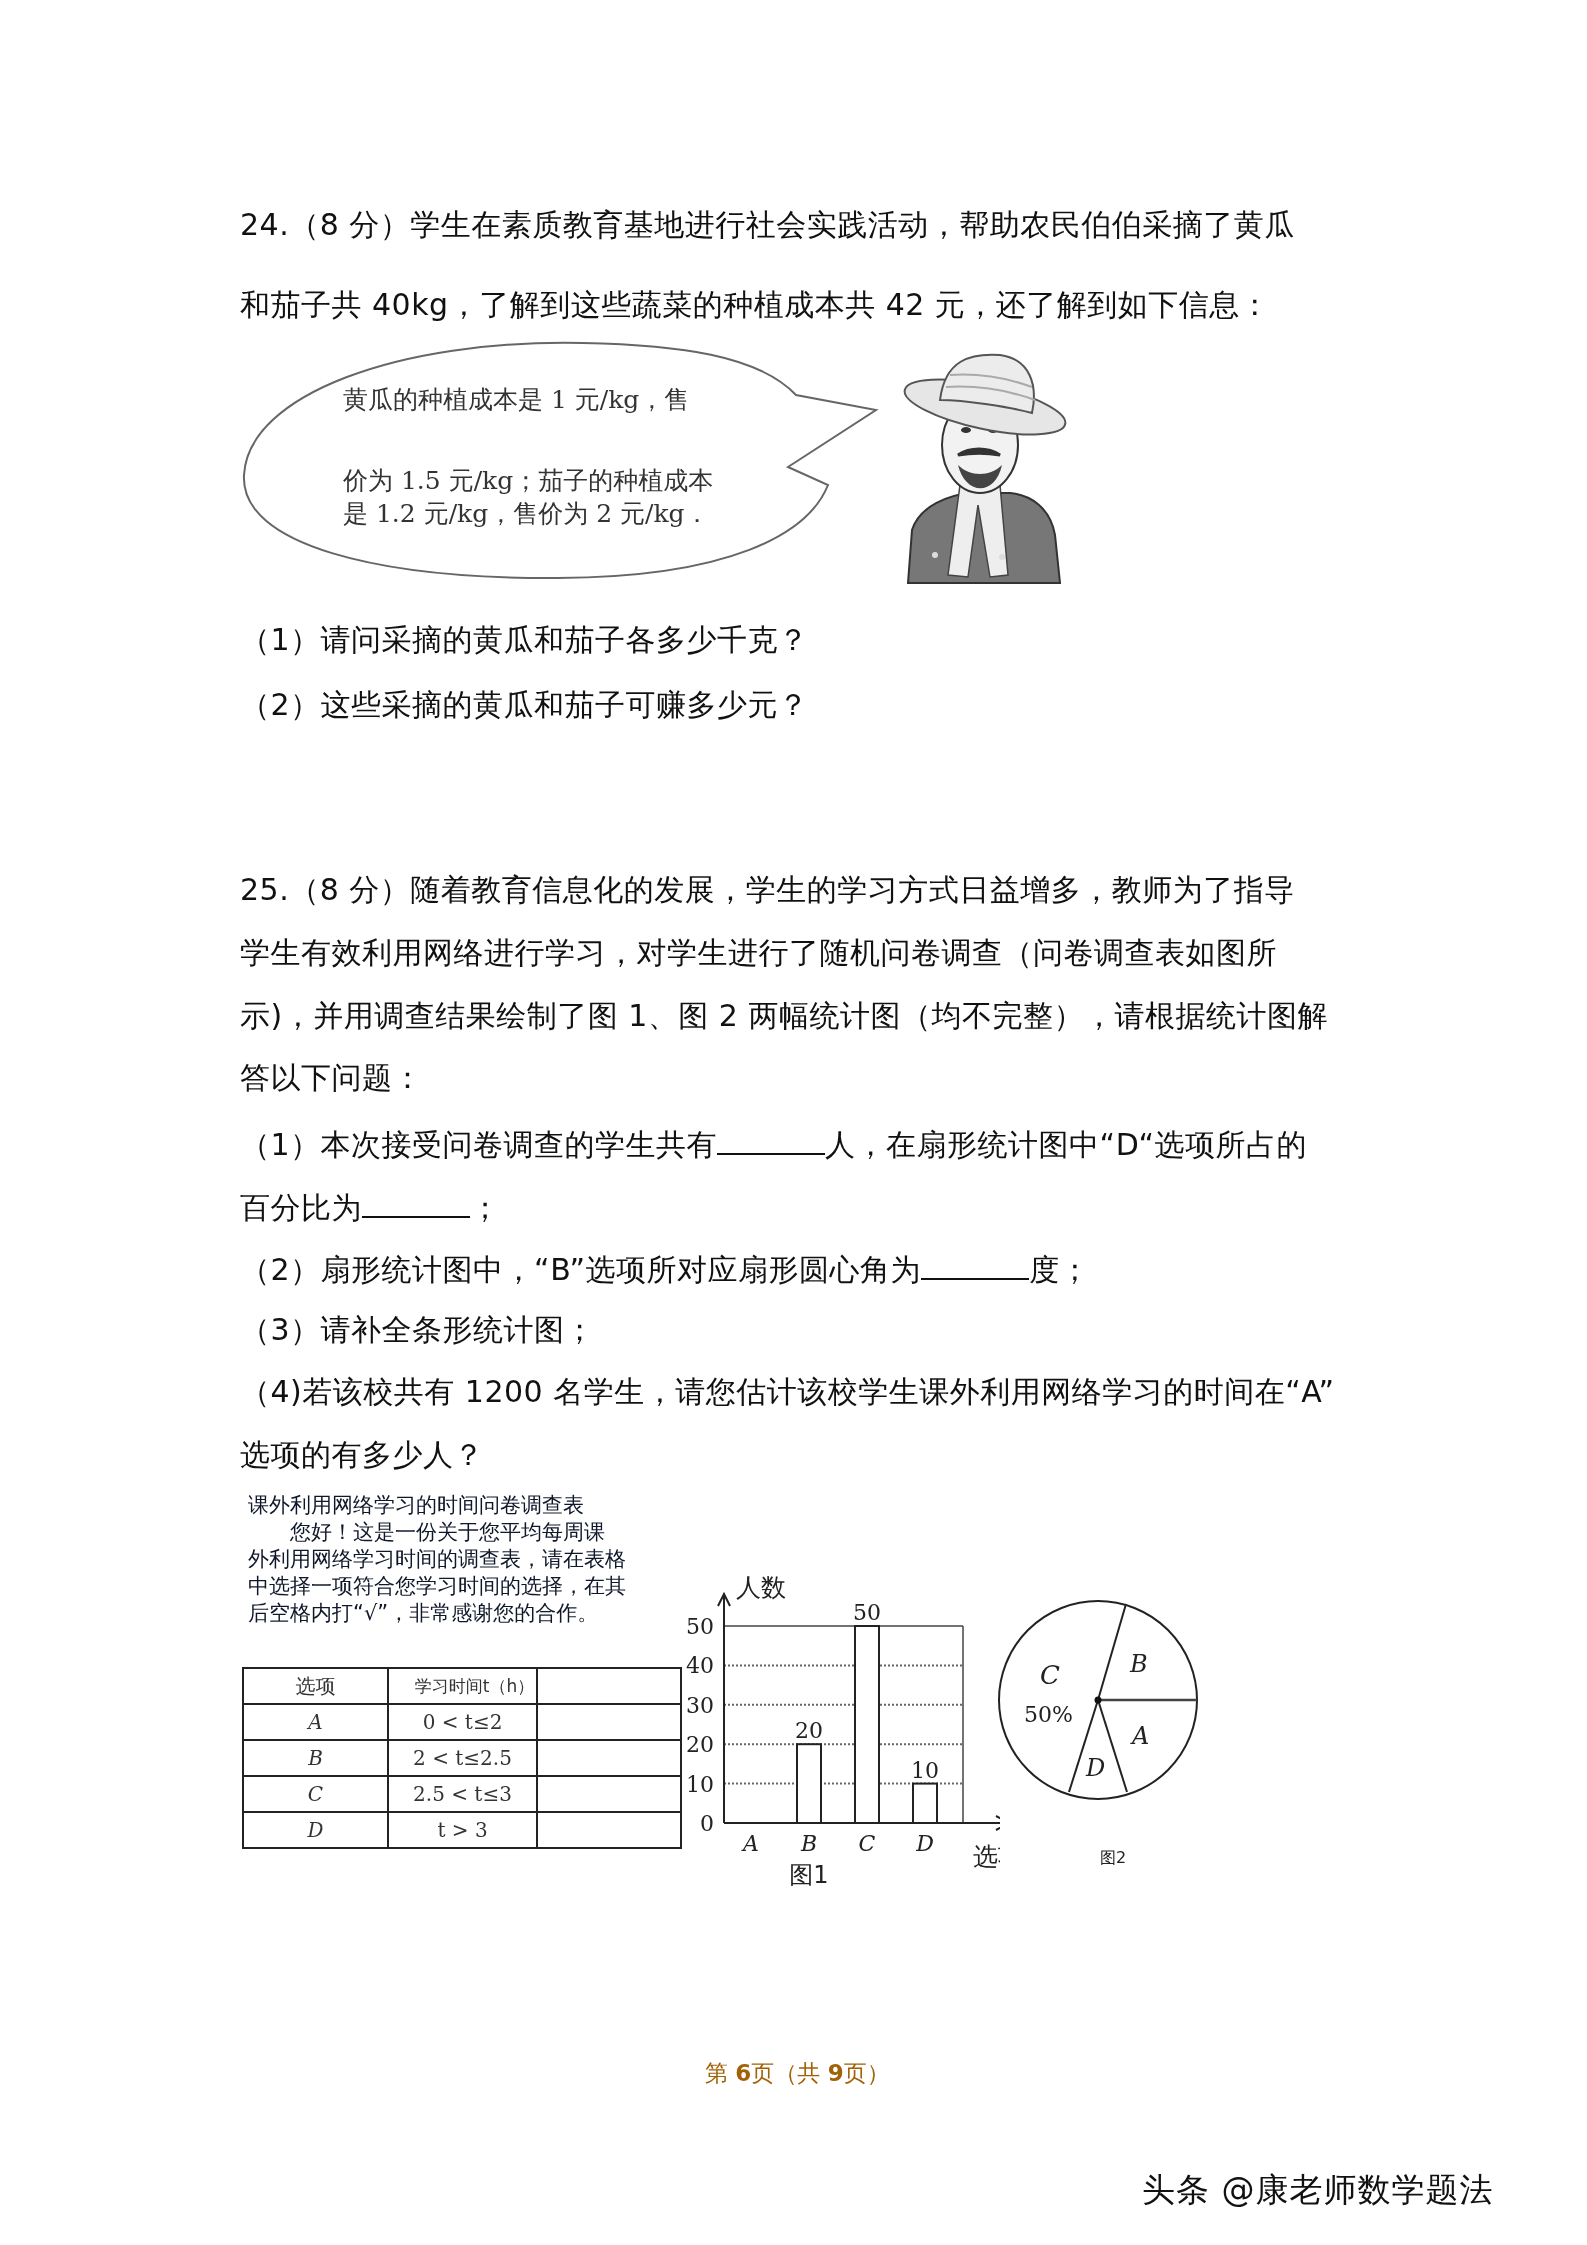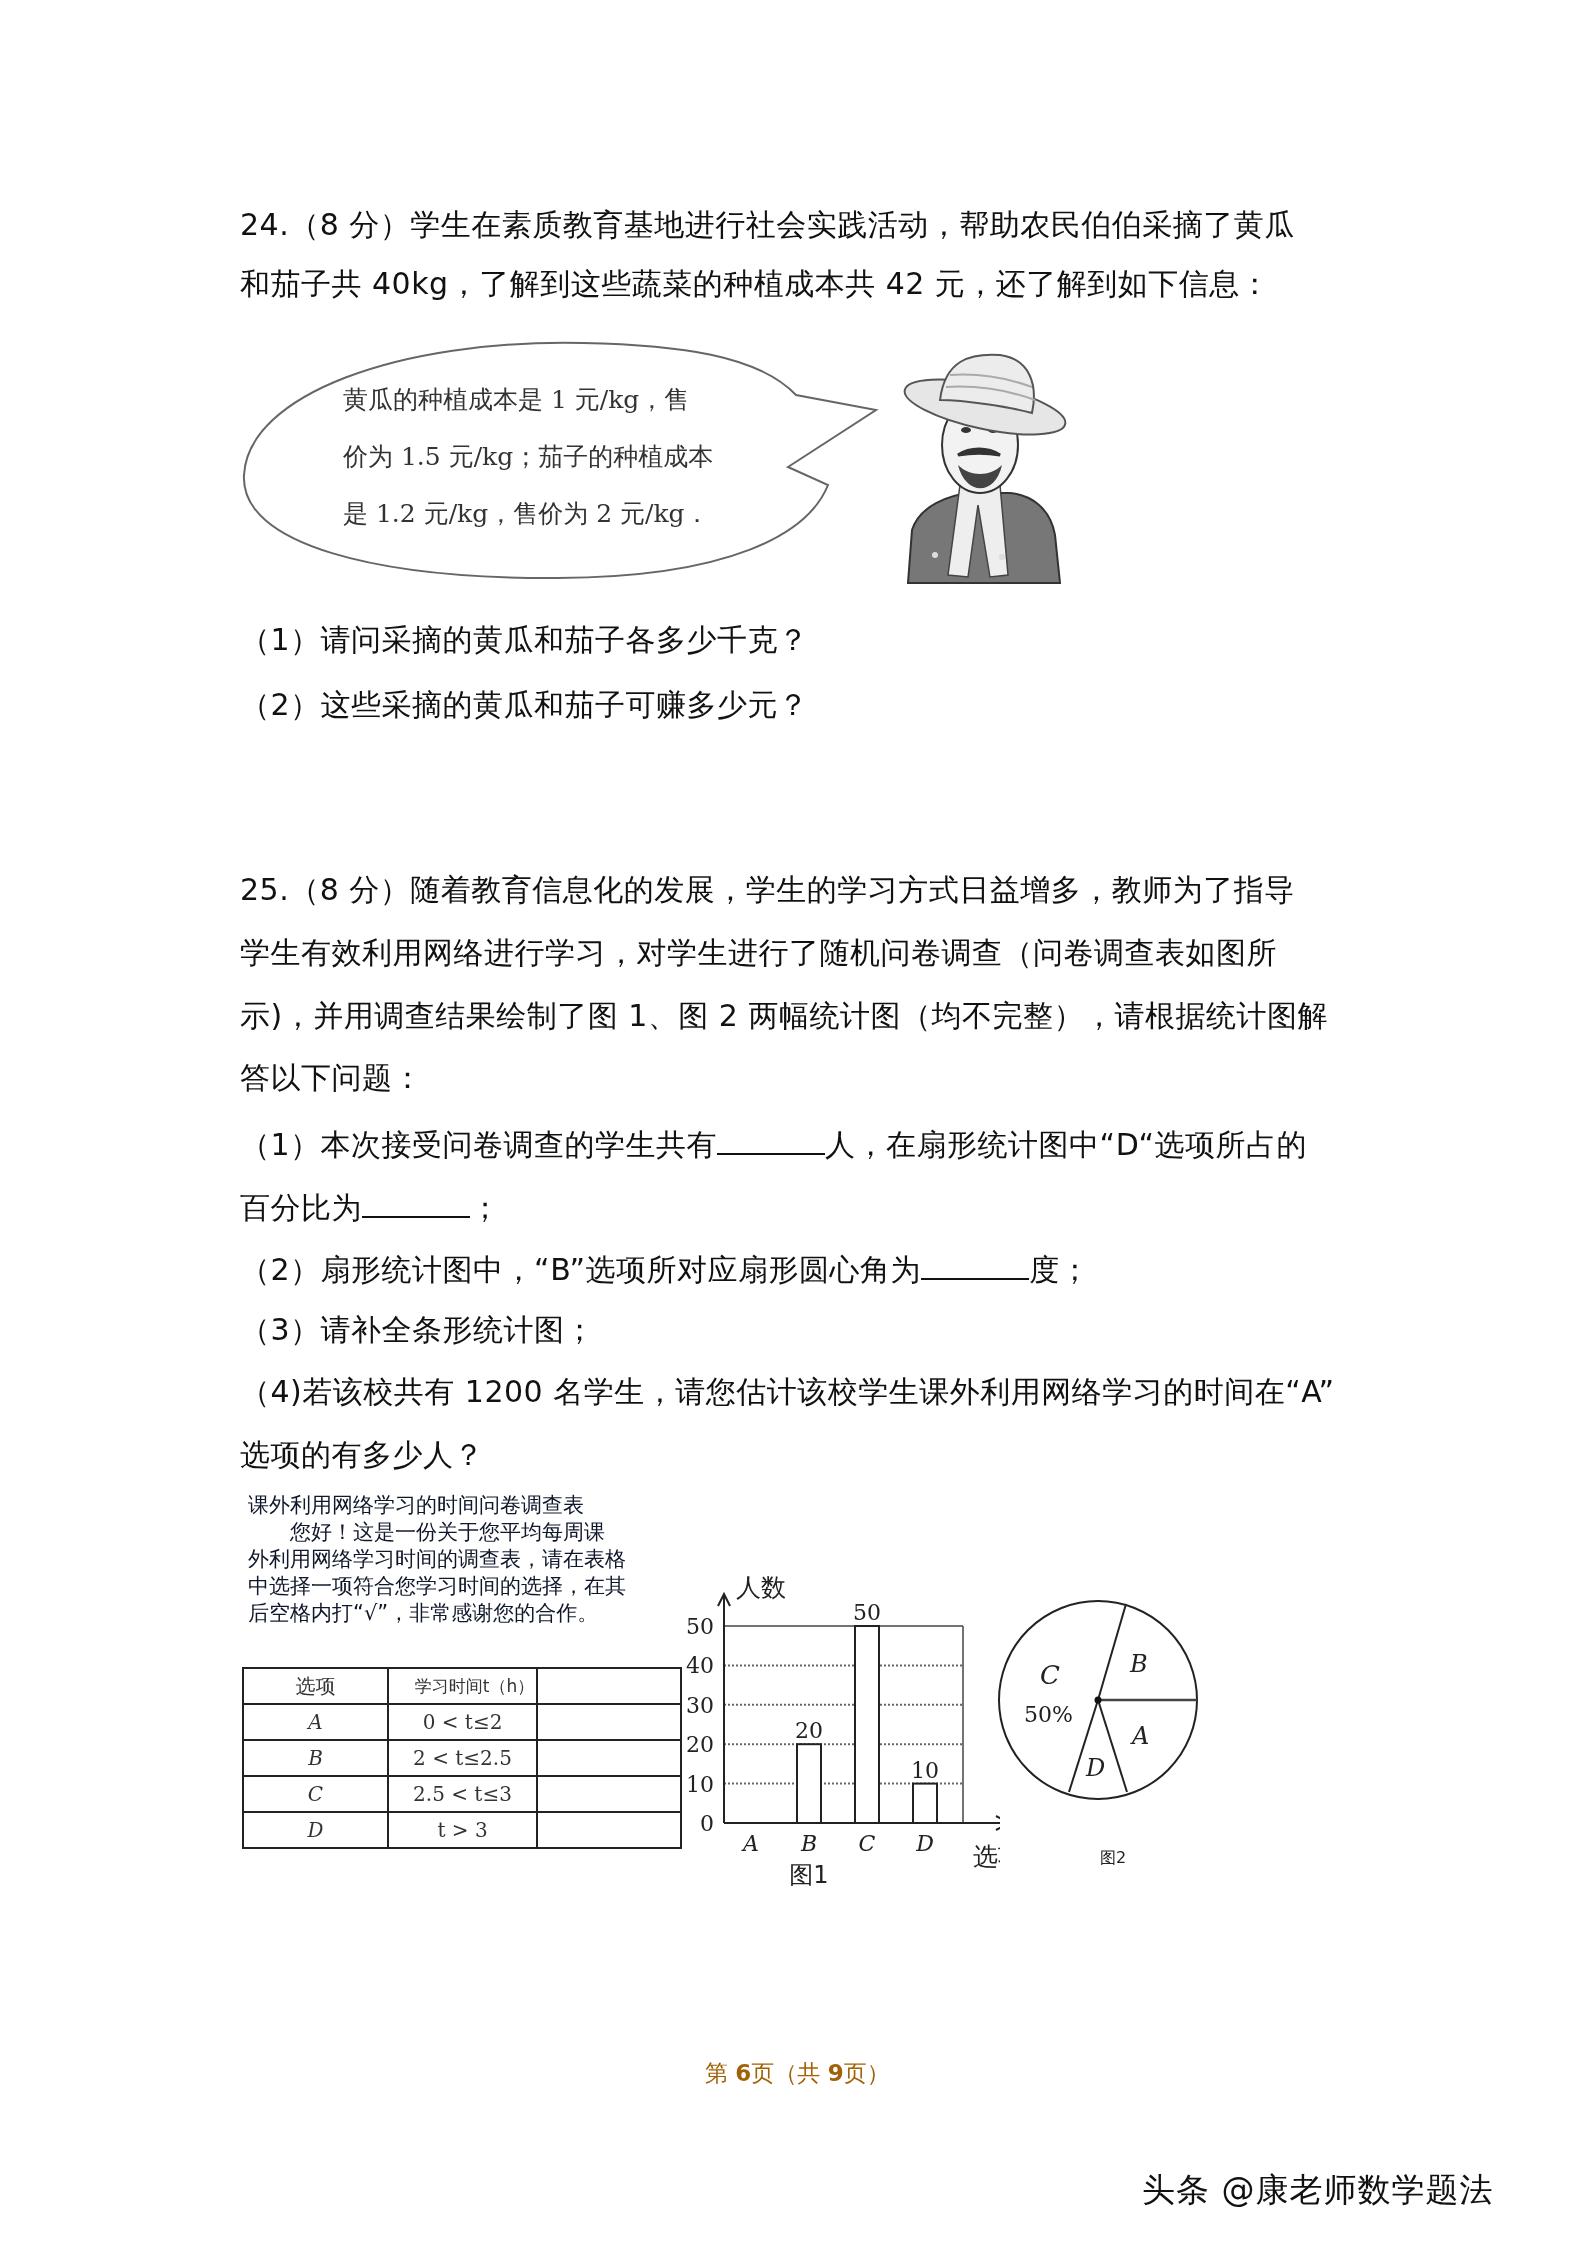--- a/index.html
+++ b/index.html
@@ -17,27 +17,27 @@
   .chart-label { position:absolute; font-family:"DejaVu Serif","Liberation Serif",serif; font-size:21px; color:#222; }
   .ital { font-style:italic; }
   .footer { position:absolute; top:2058px; left:705px; font-size:23px; color:#a16207; }
   .footer b { font-weight:bold; }
   .watermark { position:absolute; top:2168px; left:1142px; font-size:33px; color:#111; letter-spacing:1px; }
 </style>
 </head>
 <body>
 
 <div class="line" style="top:205px;">24.（8 分）学生在素质教育基地进行社会实践活动，帮助农民伯伯采摘了黄瓜</div>
-<div class="line" style="top:264px;">和茄子共 40kg，了解到这些蔬菜的种植成本共 42 元，还了解到如下信息：</div>
+<div class="line" style="top:285px;">和茄子共 40kg，了解到这些蔬菜的种植成本共 42 元，还了解到如下信息：</div>
 
 <svg class="abs" style="left:228px; top:335px;" width="660" height="250">
   <path d="M 355 8 C 170 4, 20 60, 16 140 C 12 210, 150 244, 330 243 C 500 242, 580 200, 600 150 L 560 132 L 648 75 L 568 60 C 530 20, 450 10, 355 8 Z" fill="#fff" stroke="#666" stroke-width="2"></path>
 </svg>
 <div class="bubble-text" style="left:343px; top:383px;">黄瓜的种植成本是 1 元/kg，售</div>
-<div class="bubble-text" style="left:343px; top:440px;">价为 1.5 元/kg；茄子的种植成本</div>
+<div class="bubble-text" style="left:343px; top:464px;">价为 1.5 元/kg；茄子的种植成本</div>
 <div class="bubble-text" style="left:343px; top:497px;">是 1.2 元/kg，售价为 2 元/kg．</div>
 
 <svg class="abs" style="left:890px; top:345px;" width="180" height="240">
 
   <path d="M 18 238 L 22 185 C 30 160, 60 150, 80 148 L 120 148 C 140 150, 160 162, 165 190 L 170 238 Z" fill="#777" stroke="#333" stroke-width="2"></path>
 
   <path d="M 70 140 L 58 230 L 78 232 L 88 160 L 100 232 L 118 230 L 110 140 Z" fill="#eee" stroke="#444" stroke-width="1.5"></path>
 
   <ellipse cx="90" cy="100" rx="38" ry="48" fill="#f2f2f2" stroke="#333" stroke-width="2"></ellipse>
 

